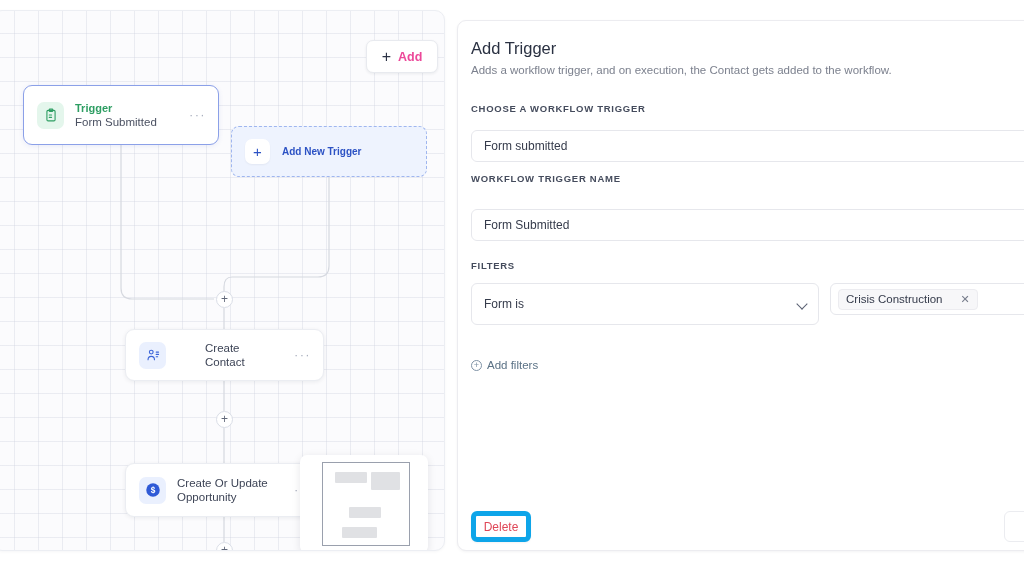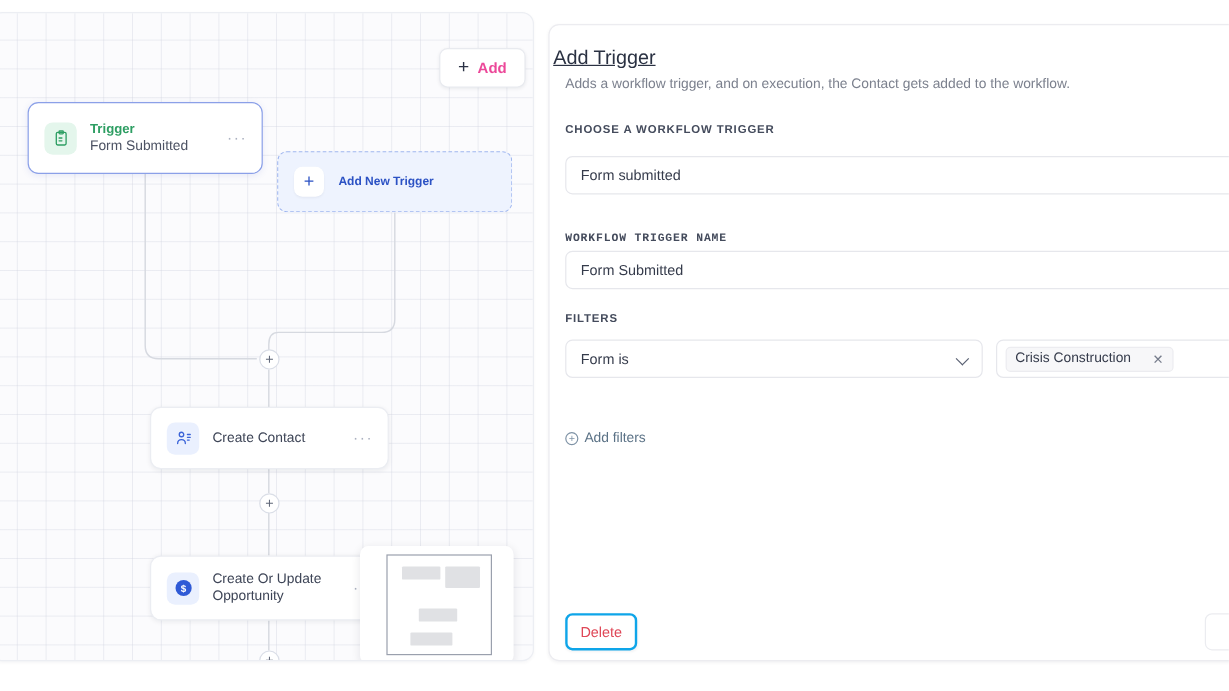--- a/index.html
+++ b/index.html
@@ -54,21 +54,21 @@
     border-radius: 9px;
     display: flex; align-items: center;
     box-shadow: 0 1px 4px rgba(16,24,40,0.07);
     cursor: pointer;
   }
   .node-trigger {
     left: 30px; top: 74px; width: 196px; height: 60px;
     border: 1.4px solid #8ba0e8;
     box-shadow: 0 1px 5px rgba(66,90,200,0.10);
   }
-  .node-contact { left: 132px; top: 328px; width: 199px; height: 52px; }
+  .node-contact { left: 132px; top: 318px; width: 199px; height: 52px; gap: 28px; }
   .node-opportunity { left: 132px; top: 452px; width: 199px; height: 54px; }
 
   .node-icon {
     width: 27px; height: 27px; margin-left: 13px;
     border-radius: 7px;
     display: flex; align-items: center; justify-content: center;
     flex: none;
   }
   .ic-green { background: #e4f6ec; }
   .ic-blue  { background: #eaf0fe; }
@@ -132,49 +132,49 @@
   
   .detail-panel {
     position: absolute; left: 457px; top: 20px;
     width: 580px; height: 531px;
     background: #ffffff;
     border: 1px solid #ececf0;
     border-radius: 9px;
     box-shadow: 0 1px 3px rgba(16,24,40,0.05);
     overflow: hidden;
   }
-  .dp-title { position: absolute; left: 3px; top: 18px; font-size: 16.5px; color: #2a3142; font-weight: 400; text-decoration: underline; }
+  .dp-title { position: absolute; left: 13px; top: 18px; font-size: 16.5px; color: #2a3142; font-weight: 400; }
   .dp-desc  { position: absolute; left: 13px; top: 43px; font-size: 11.5px; color: #7c818e; }
 
   .field-label {
     position: absolute; left: 13px;
     font-size: 9.5px; font-weight: 700; color: #444b5c;
     letter-spacing: 0.72px;
   }
   .fl-1 { top: 82px; }
-  .fl-2 { top: 172px; font-family: Liberation Mono, monospace; }
+  .fl-2 { top: 152px; }
   .fl-3 { top: 239px; }
 
   .input {
     position: absolute; left: 13px;
     height: 32px;
     background: #ffffff;
     border: 1px solid #e6e7ec;
     border-radius: 6px;
     display: flex; align-items: center;
     font-size: 12px; color: #353b4b;
     cursor: text;
   }
   .input .val { margin-left: 12px; }
   .in-1 { top: 109px; width: 620px; }
   .in-2 { top: 188px; width: 620px; }
 
   .select {
     position: absolute; left: 13px; top: 262px;
-    width: 348px; height: 32px;
+    width: 348px; height: 42px;
     background: #ffffff;
     border: 1px solid #e6e7ec;
     border-radius: 6px;
     display: flex; align-items: center; justify-content: space-between;
     cursor: pointer;
   }
   .select .val { margin-left: 12px; font-size: 12px; color: #353b4b; }
   .chev { margin-right: 11px; width: 9px; height: 9px; position: relative; }
   .chev::before {
     content: ""; position: absolute; left: 0; top: 0;
@@ -213,21 +213,21 @@
     width: 11px; height: 11px; border-radius: 50%;
     border: 1px solid #7f93a6;
     display: flex; align-items: center; justify-content: center;
     font-size: 9px; line-height: 1; color: #7f93a6;
   }
 
   .delete-btn {
     position: absolute; left: 13px; top: 490px;
     width: 60px; height: 31px;
     background: #ffffff;
-    border: 2px solid #0ea5e9;
+    border: 5px solid #0ea5e9;
     border-radius: 6px;
     display: flex; align-items: center; justify-content: center;
     font-size: 12px; color: #df4757;
     box-shadow: 0 1px 2px rgba(16,24,40,0.05);
     cursor: pointer;
   }
   .save-btn {
     position: absolute; left: 546px; top: 490px;
     width: 60px; height: 31px;
     background: #ffffff;

